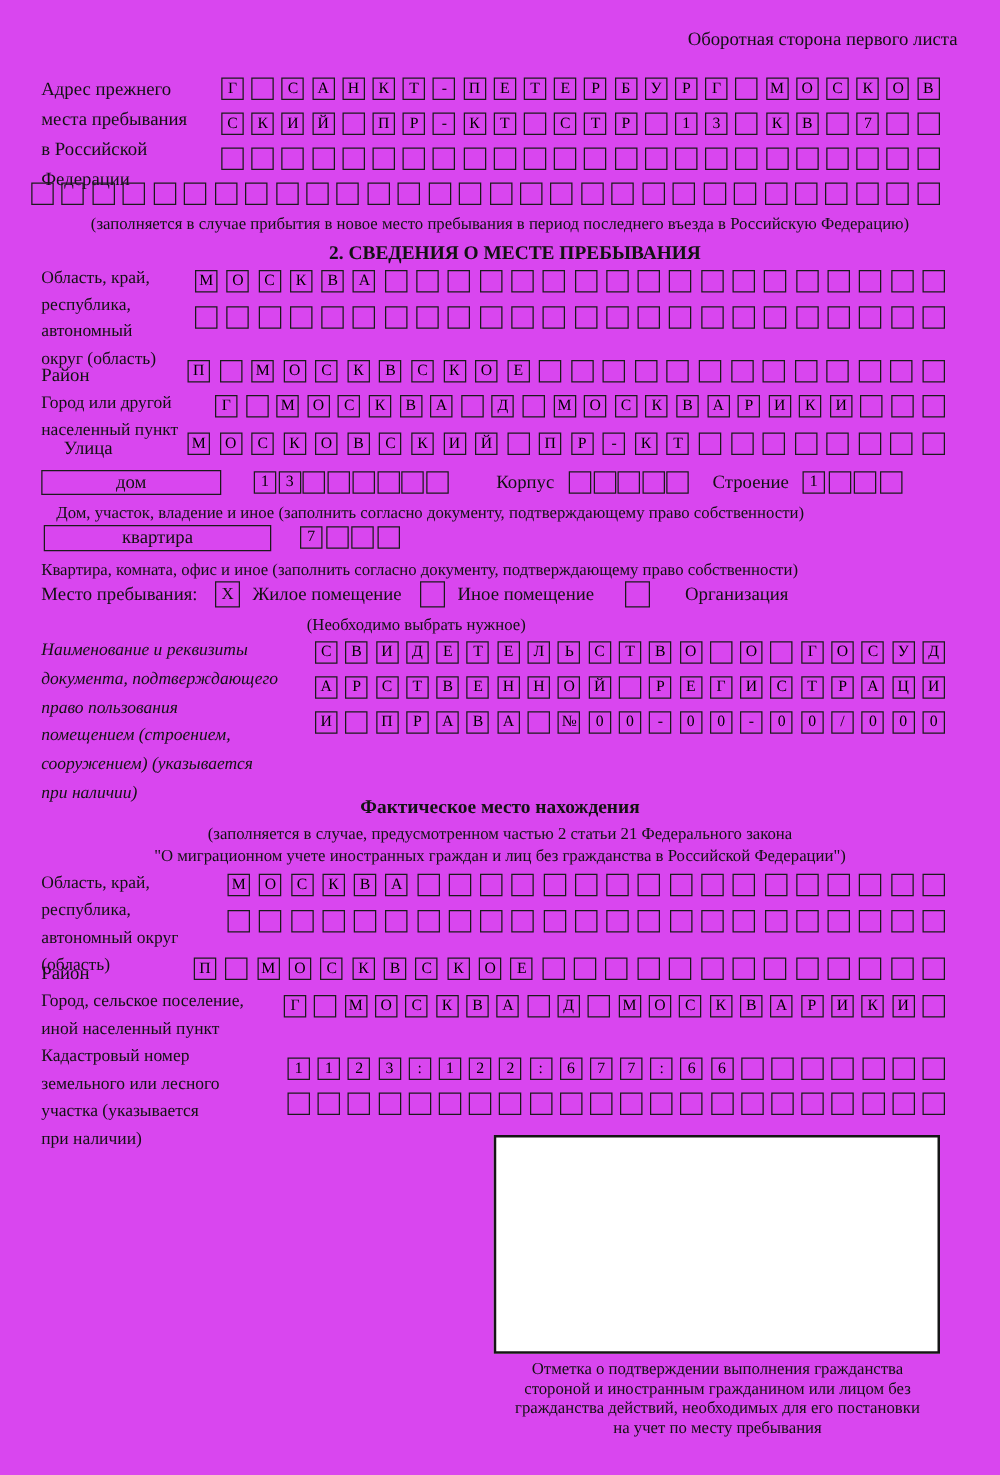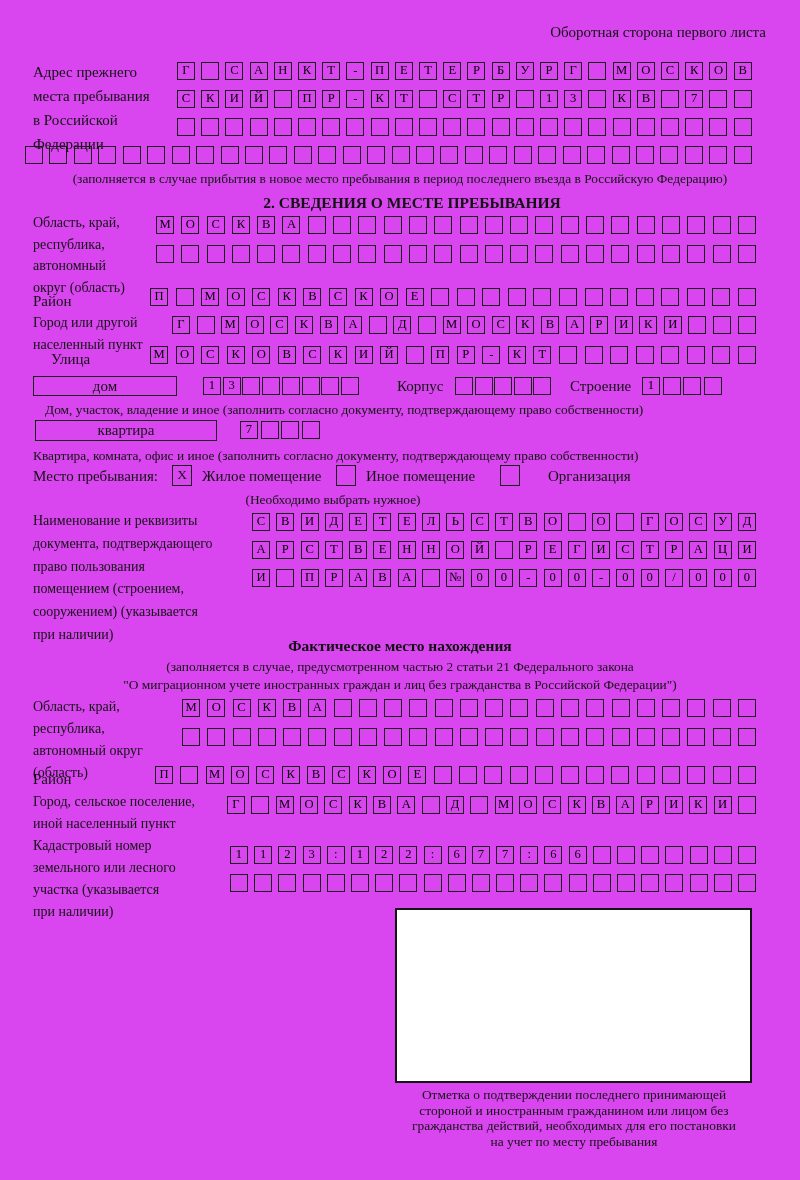--- a/index.html
+++ b/index.html
@@ -334,21 +334,21 @@
 
   <div class="t" style="left:33px;top:468px;font-size:15px;">Место пребывания:</div>
   <div class="chk" style="left:172px;top:465px;">X</div>
   <div class="t" style="left:202px;top:468px;font-size:15px;">Жилое помещение</div>
   <div class="chk" style="left:336px;top:465px;"></div>
   <div class="t" style="left:366px;top:468px;font-size:15px;">Иное помещение</div>
   <div class="chk" style="left:500px;top:465px;"></div>
   <div class="t" style="left:548px;top:468px;font-size:15px;">Организация</div>
   <div class="t cap center" style="left:33px;top:492px;width:600px;">(Необходимо выбрать нужное)</div>
 
-  <div class="t lbl-tight" style="left:33px;top:510px;line-height:22.8px;">
+  <div class="t lbl-tight" style="left:33px;top:510px;line-height:22.8px;font-style:italic;">
       <div>Наименование и реквизиты</div>
       <div>документа, подтверждающего</div>
       <div>право пользования</div>
       <div>помещением (строением,</div>
       <div>сооружением) (указывается</div>
       <div>при наличии)</div>
     </div>
   <div class="cellrow" style="left:252px;top:513px;width:504px;">
       <span class="cell">С</span>
       <span class="cell">В</span>
@@ -587,19 +587,19 @@
       <span class="cell"></span>
       <span class="cell"></span>
       <span class="cell"></span>
       <span class="cell"></span>
       <span class="cell"></span>
       <span class="cell"></span>
     </div>
 
   <div class="markbox" style="left:395px;top:908px;width:357px;height:175px;"></div>
   <div class="capblock" style="left:388px;top:1087px;width:372px;">
-      <div>Отметка о подтверждении последнего принимающей</div>
+      <div>Отметка о подтверждении выполнения гражданства</div>
       <div>стороной и иностранным гражданином или лицом без</div>
       <div>гражданства действий, необходимых для его постановки</div>
       <div>на учет по месту пребывания</div>
     </div>
 
 </div>
 
 </body></html>

